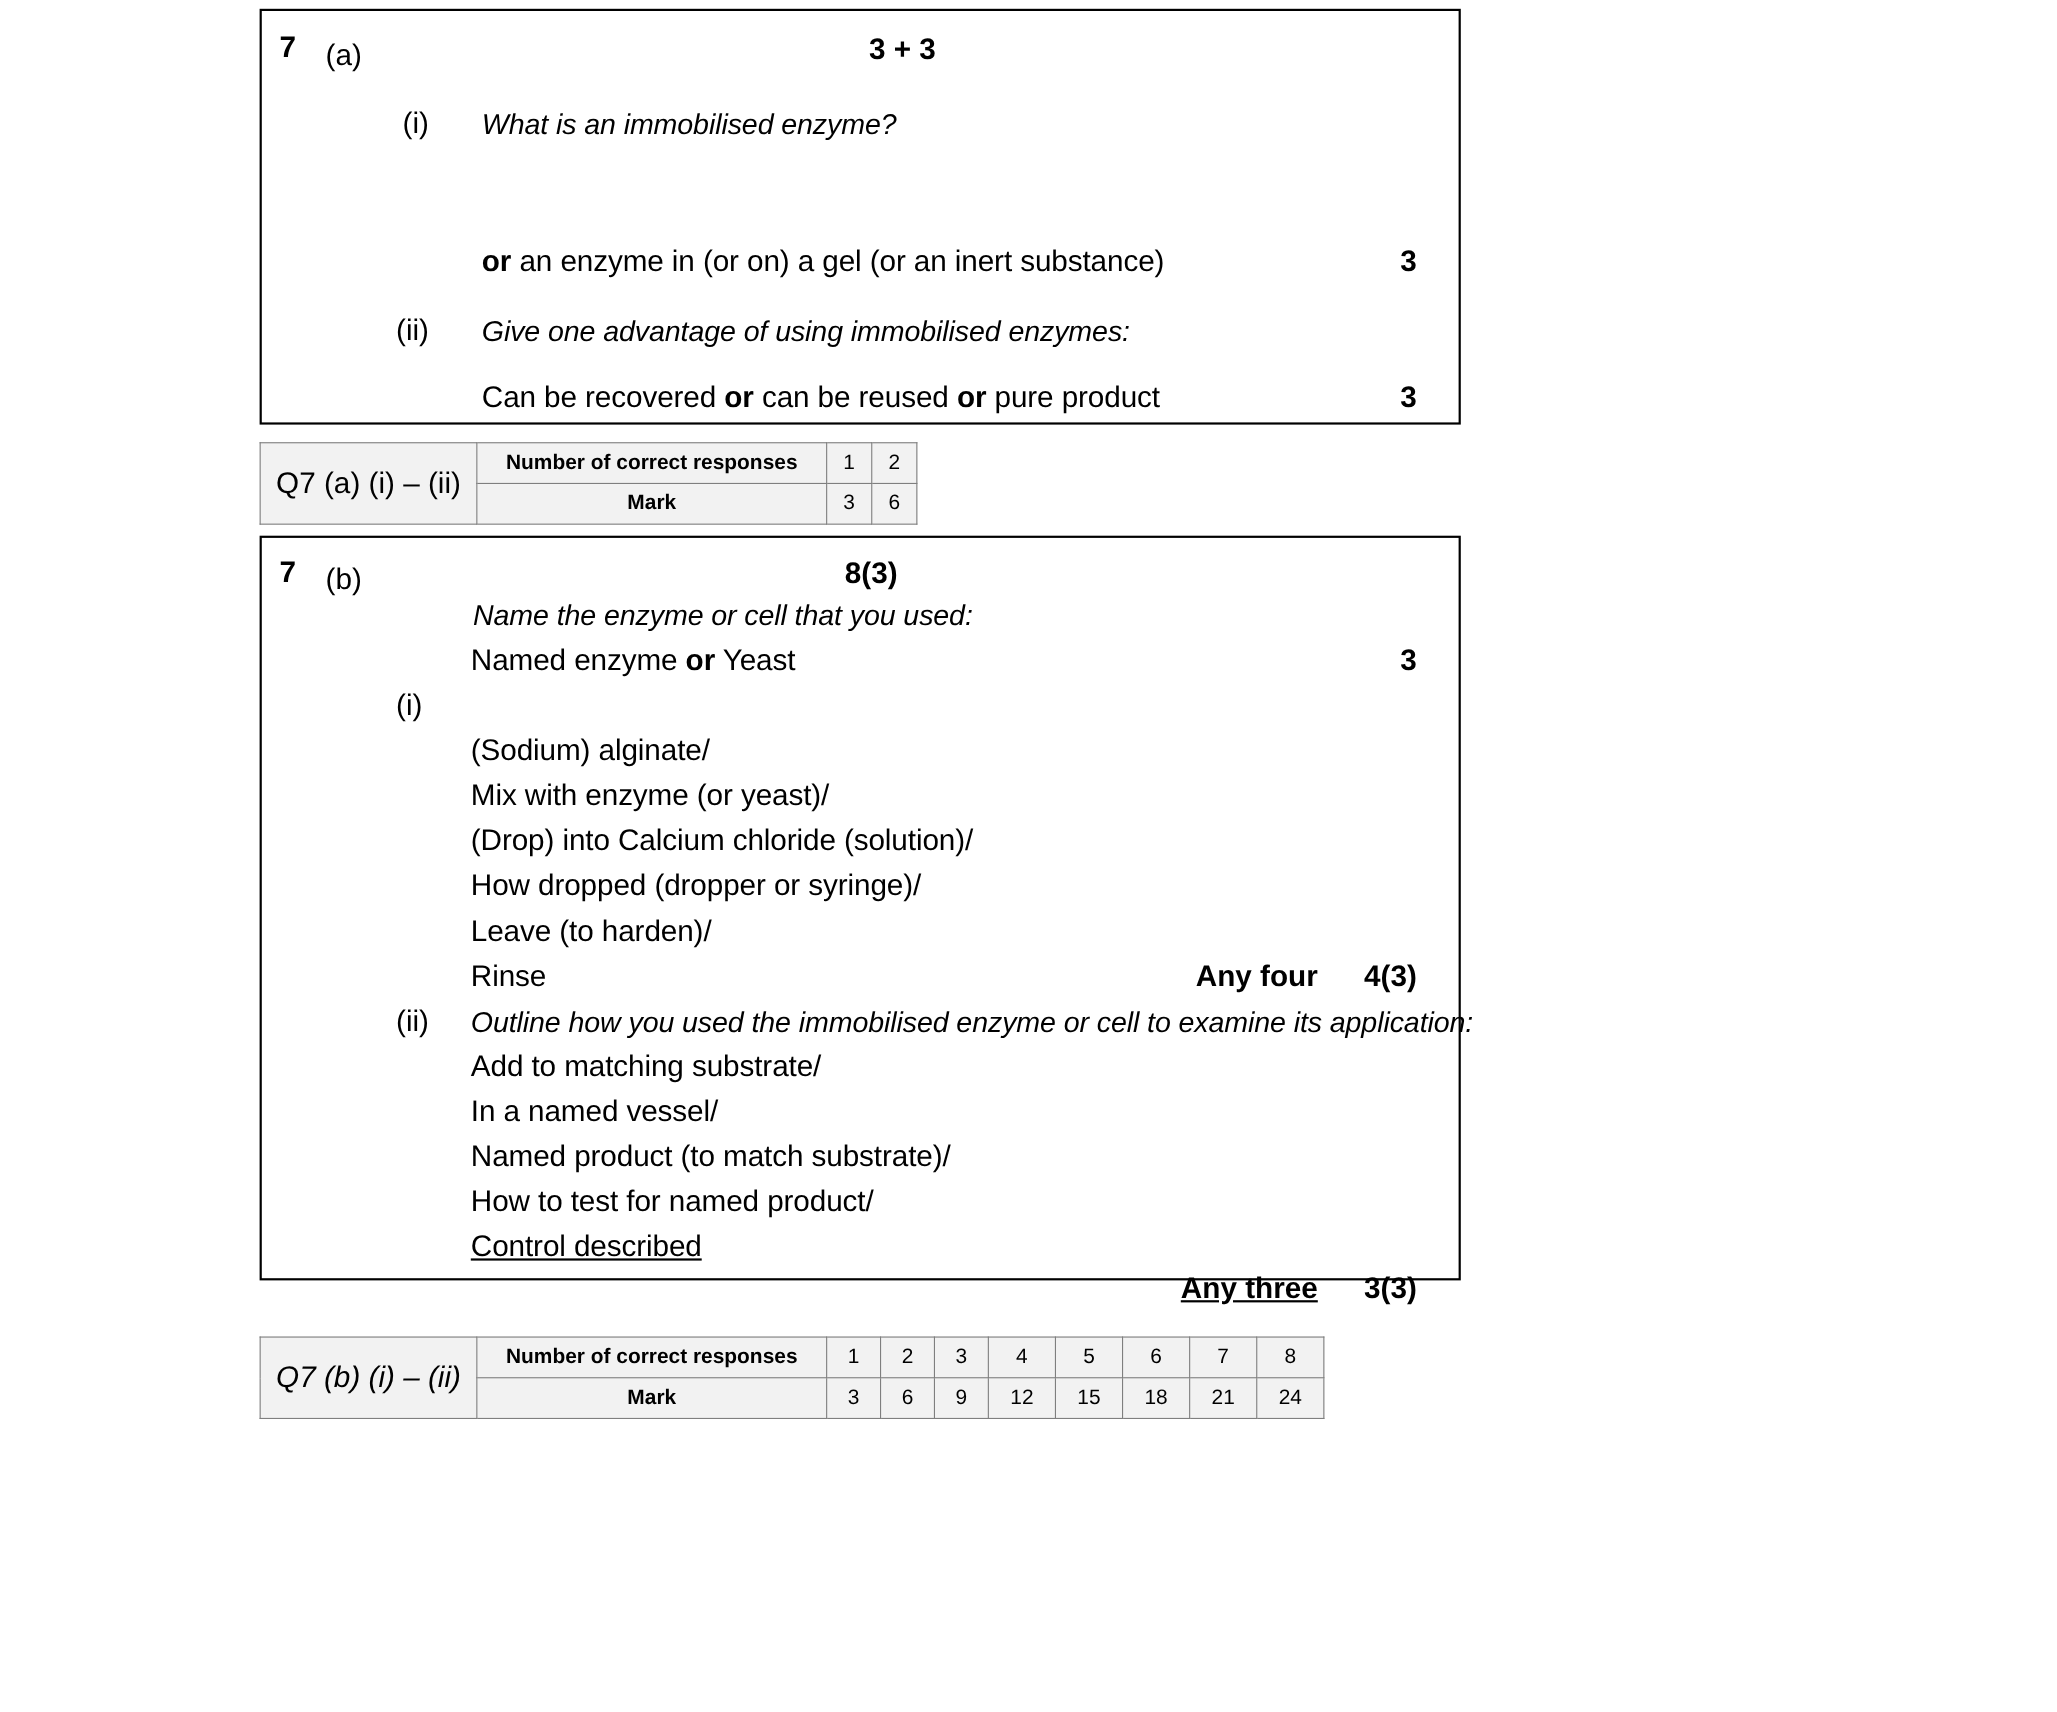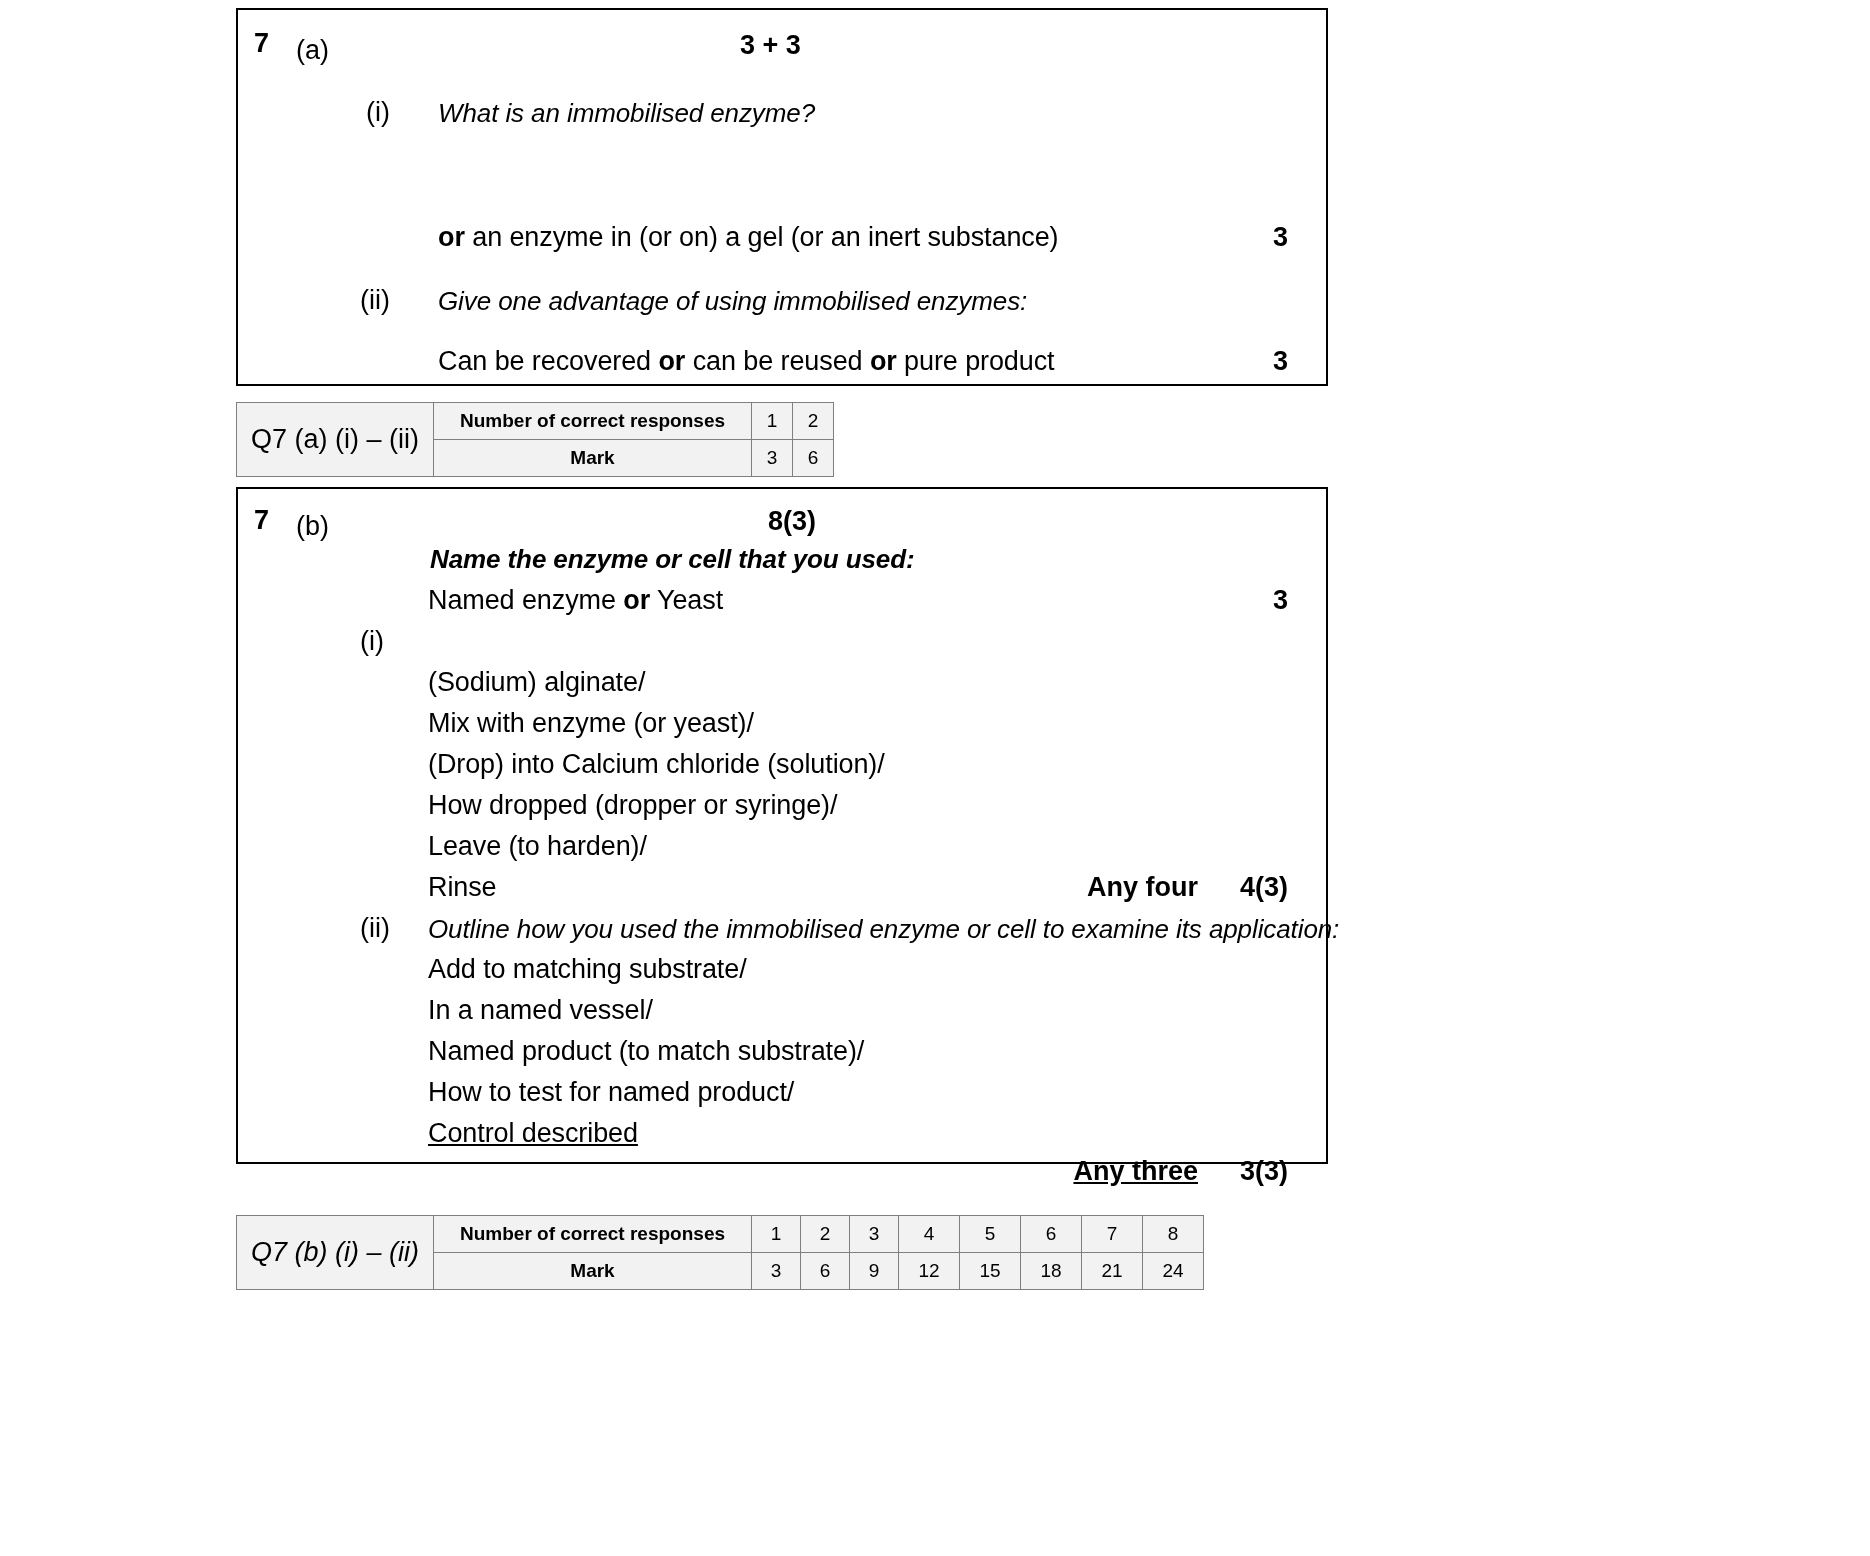--- a/index.html
+++ b/index.html
@@ -126,21 +126,21 @@
   <div class="qbox" id="box-7a">
 
     <div class="qrow" style="left:16px; top:18px;">
       <span class="qnum">7</span>
     </div>
 
     <div class="qrow" style="left:58px; top:25px;">
       <span class="qpart">(a)</span>
     </div>
 
-    <div class="qrow" style="left:502px; top:20px;">
+    <div class="qrow" style="left:552px; top:20px;">
       <span class="qtotal">3 + 3</span>
     </div>
 
     <div class="qrow" style="left:128px; top:87px;">
       <span class="roman">(i)</span>
     </div>
     <div class="qrow" style="left:200px; top:88px;">
       <span class="prompt">What is an immobilised enzyme?</span>
     </div>
 
@@ -189,21 +189,21 @@
     </div>
 
     <div class="qrow" style="left:58px; top:22px;">
       <span class="qpart">(b)</span>
     </div>
 
     <div class="qrow" style="left:530px; top:17px;">
       <span class="qtotal">8(3)</span>
     </div>
 
-    <div class="qrow" style="left:192px; top:55px;font-weight:bold;">
+    <div class="qrow" style="left:192px; top:55px;">
       <span class="prompt">Name the enzyme or cell that you used:</span>
     </div>
 
     <div class="qrow" style="left:190px; top:96px;">
       <span class="answer"><span>Named enzyme </span><b>or</b><span> Yeast</span></span>
     </div>
     <div class="mark" style="left:990px; top:96px; width:60px;">3</div>
 
     <div class="qrow" style="left:122px; top:137px;">
       <span class="roman">(i)</span>

